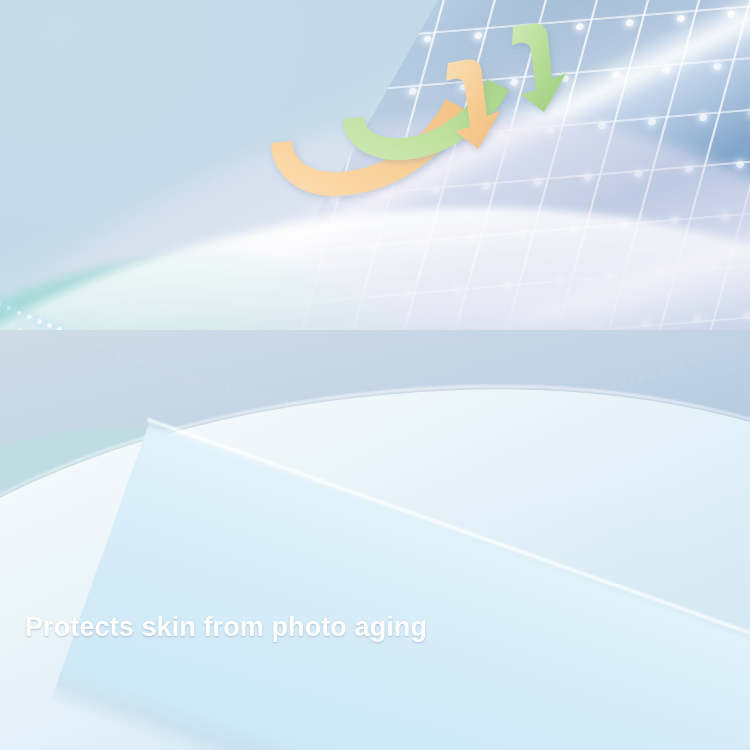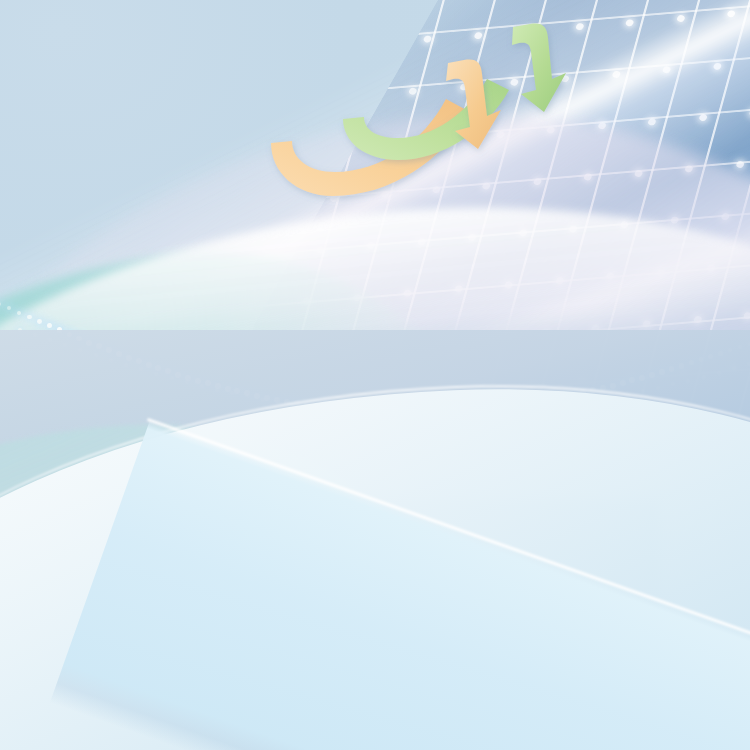--- a/index.html
+++ b/index.html
@@ -604,15 +604,16 @@
              L 566 73
              L 544 112
              L 521 94
              L 536 90
              L 531 52
              C 530 44, 527 42, 519 43
              L 512 45 Z" fill="url(#gradGreenTip)" filter="url(#softShadow)"></path>
   </svg>
 
   <div id="text-block">
+    <span class="tagline">Protects skin from photo aging</span>
   </div>
 
 </div>
 
 </body></html>

